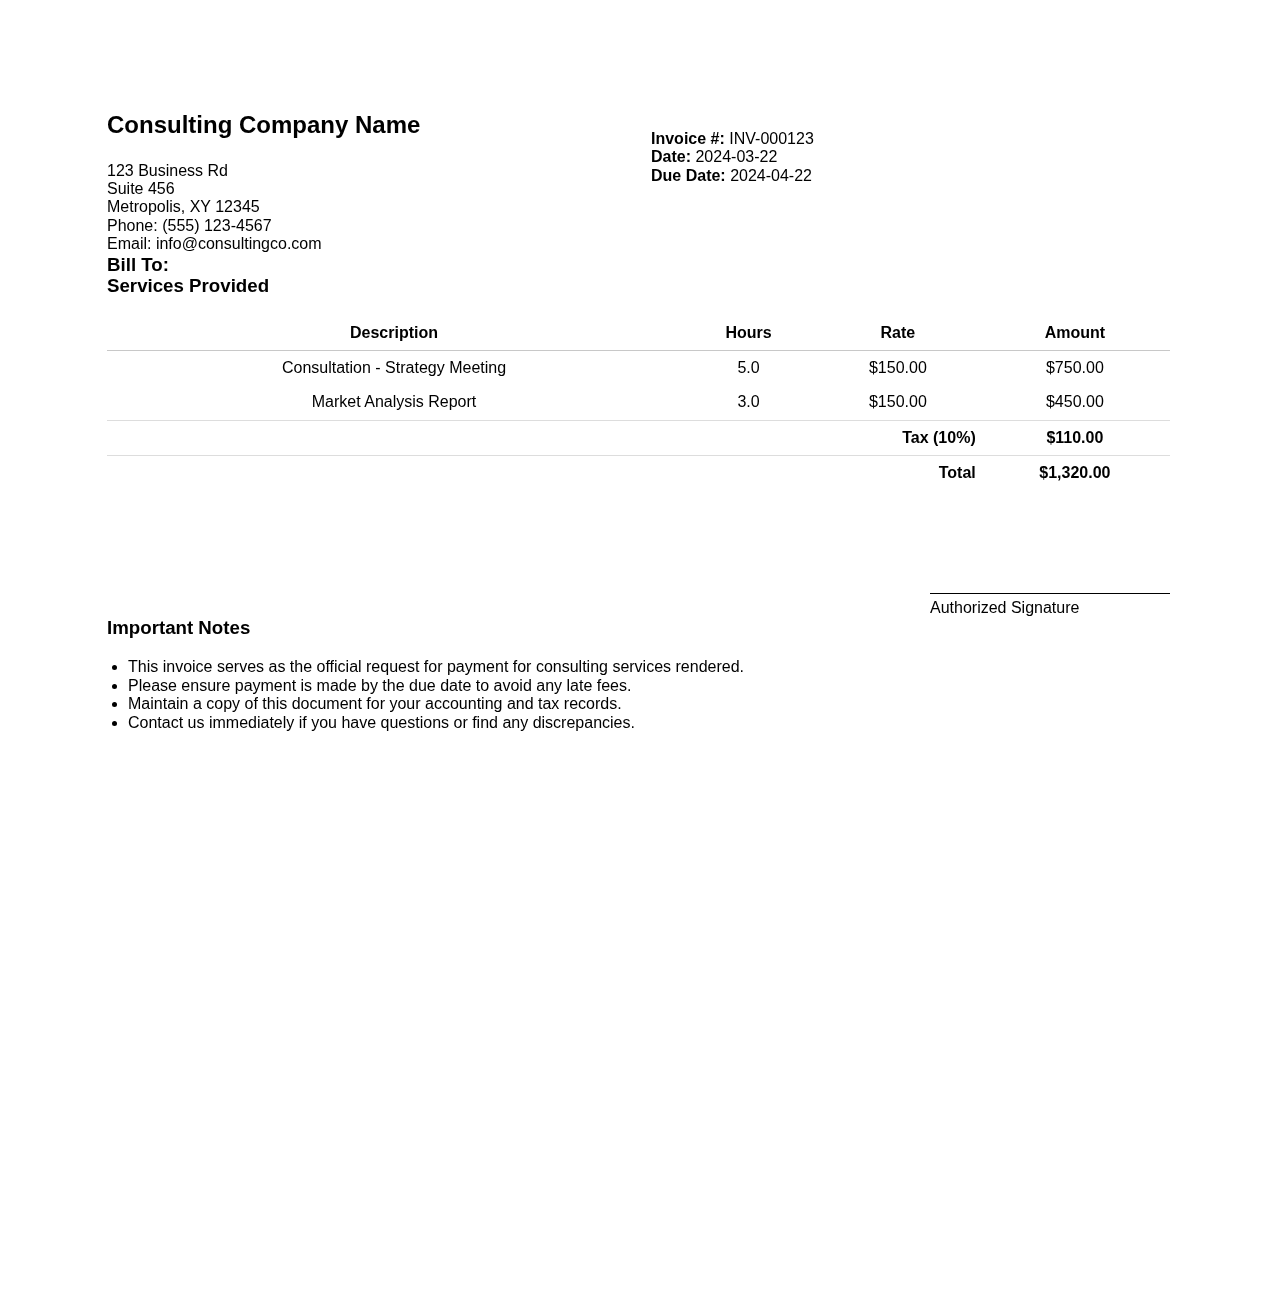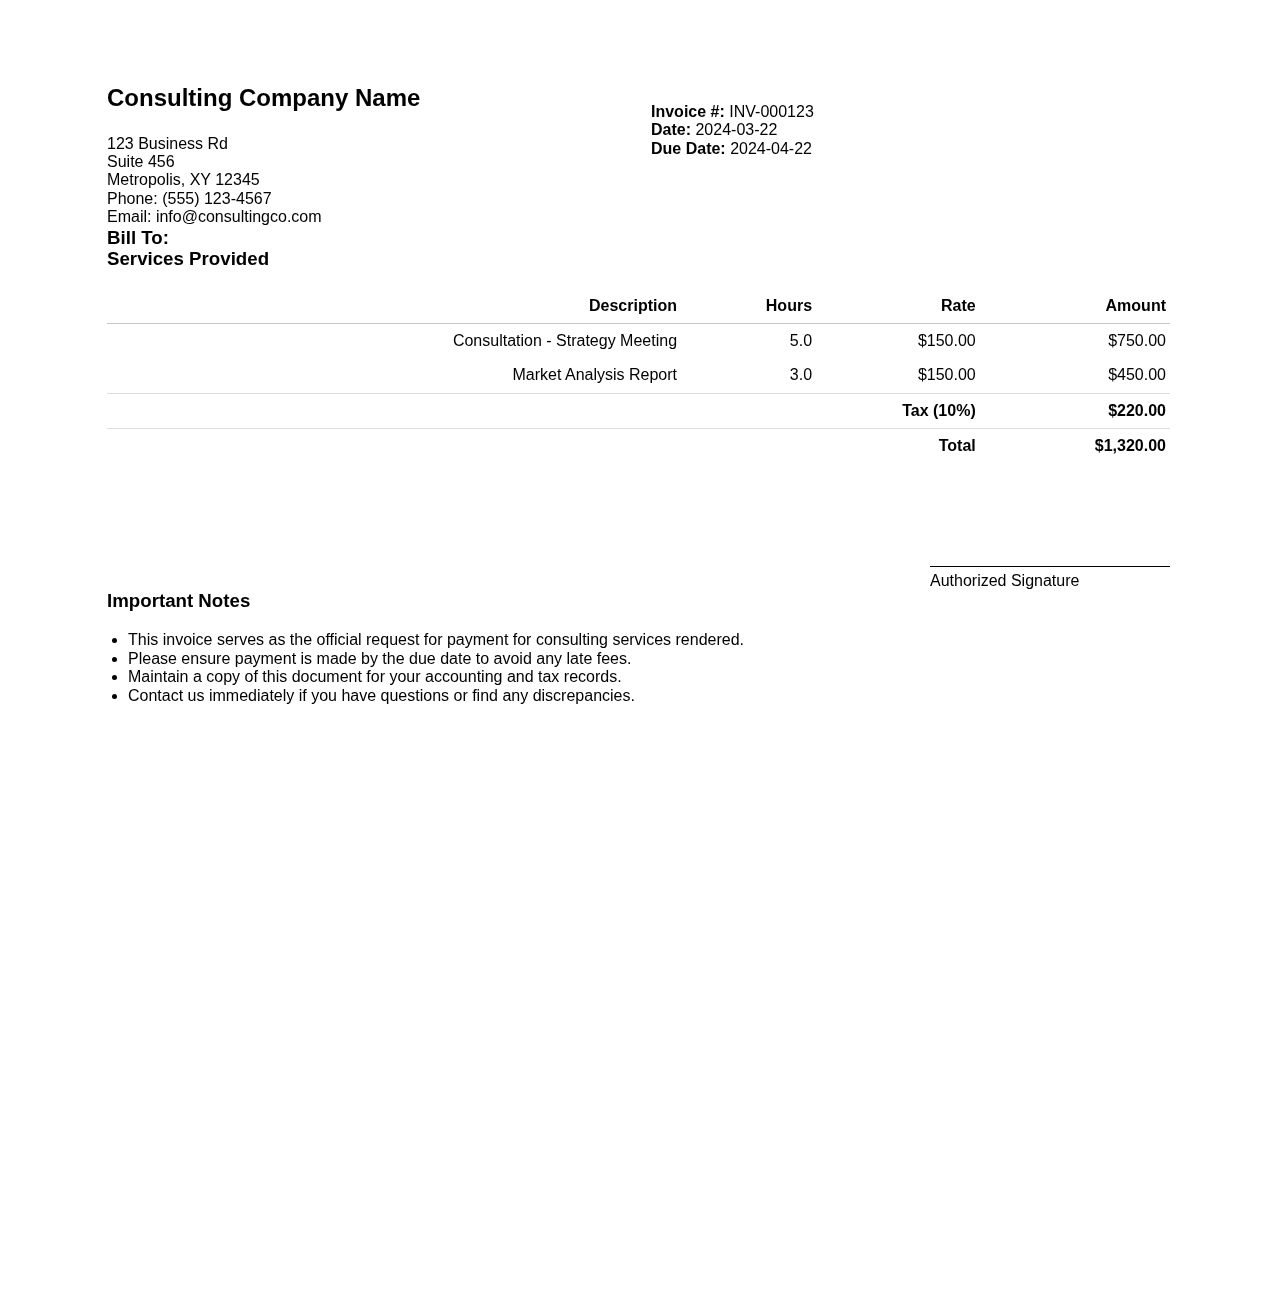--- a/index.html
+++ b/index.html
@@ -8,41 +8,41 @@
     font-family: "Liberation Sans", "DejaVu Sans", sans-serif;
     color: #000000;
     font-size: 16px;
     line-height: 1.15;
     min-height: 1300px;
     width: 1278px;
   }
   .page { width: 1063px; margin-left: 107px; padding-top: 84px; }
 
   
-  .header-row { display: flex; justify-content: space-between; }
+  .header-row { display: flex; justify-content: space-between; margin-top: 27px; }
   .header-right { width: 519px; }
   h1.company-name { font-size: 24px; font-weight: bold; margin: 0 0 23px 0; }
   h2.section-heading { font-size: 18.7px; font-weight: bold; margin: 0; }
   .header-right h2.section-heading { margin-top: 2px; }
   p.addr { margin: 0; }
   p.meta { margin: 19px 0 0 0; }
   p.meta strong, .payment strong { font-weight: bold; }
 
   
   .billto-h { margin-top: 36px; }
   .client { margin-top: 20px; }
 
   
   .services-h { margin-top: 32px; }
   table.services { width: 100%; border-collapse: collapse; margin-top: 19px; table-layout: fixed; }
   col.c-desc { width: 54%; }
   col.c-hours { width: 12.7%; }
   col.c-rate { width: 15.4%; }
   col.c-amount { width: 17.9%; }
-  th, td { padding: 8px 4px; text-align: right; font-size: 16px; vertical-align: top; }
+  th, td { padding: 8px 4px; text-align: center; font-size: 16px; vertical-align: top; }
   thead th { border-bottom: 1px solid #c8c8c8; font-weight: bold; }
   tr.last-item td { border-bottom: 1px solid #dddddd; }
   tr.total-line td { border-bottom: 1px solid #dddddd; }
   td.t-label { text-align: right; font-weight: bold; }
   td.t-value { font-weight: bold; }
 
   
   p.payment { margin: 18px 0 0 0; }
 
   
@@ -105,21 +105,21 @@
         <td>$750.00</td>
       </tr>
       <tr class="last-item">
         <td>Market Analysis Report</td>
         <td>3.0</td>
         <td>$150.00</td>
         <td>$450.00</td>
       </tr>
       <tr class="total-line">
         <td class="t-label" colspan="3">Tax (10%)</td>
-        <td class="t-value">$220.00</td>
+        <td class="t-value">$110.00</td>
       </tr>
       <tr>
         <td class="t-label" colspan="3">Total</td>
         <td class="t-value">$1,320.00</td>
       </tr>
     </tbody>
   </table>
 
 
   <div class="signature">

